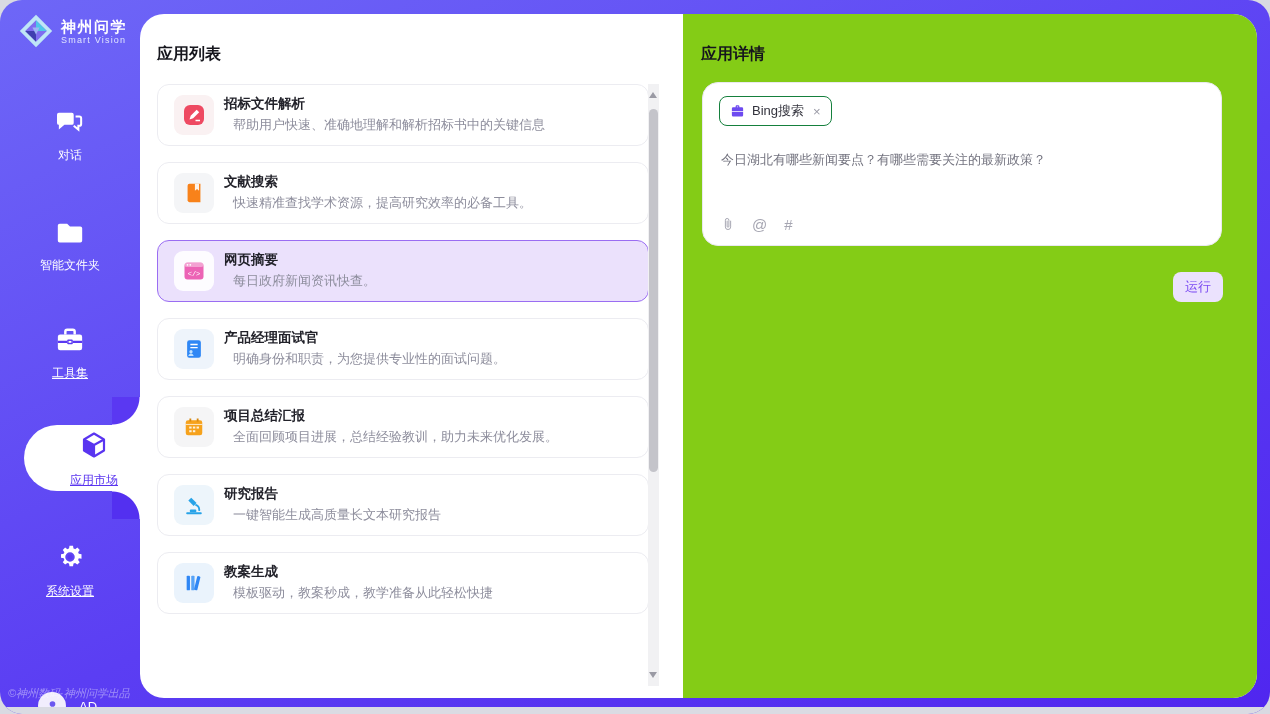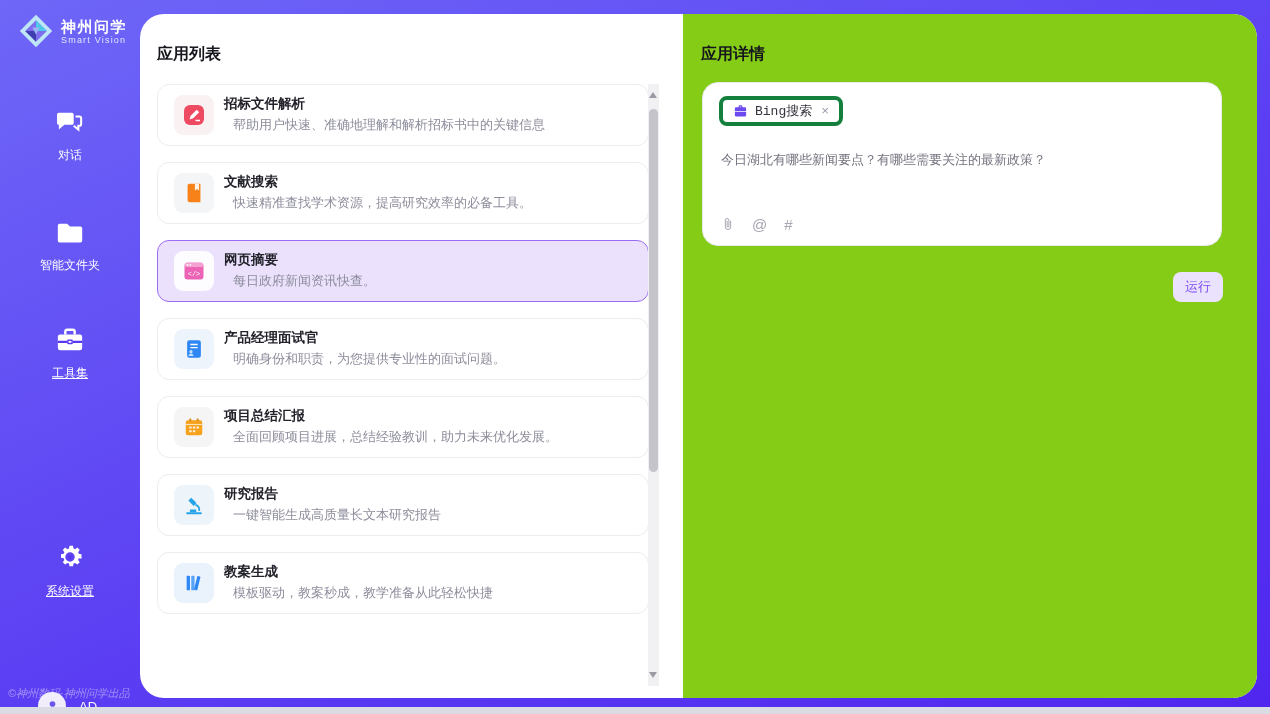--- a/index.html
+++ b/index.html
@@ -1,18 +1,18 @@
 <!DOCTYPE html>
 <html><head>
 <meta charset="utf-8">
 <style>
   html,body{margin:0;padding:0;background:#d9dae2;}
   .app{position:relative;width:1270px;height:714px;overflow:hidden;
        font-family:"Liberation Sans",sans-serif;
-       background:linear-gradient(155deg,#6e67f7 0%,#5b3ef3 55%,#5026ef 100%);}
+       background:linear-gradient(155deg,#6e67f7 0%,#5b3ef3 55%,#5026ef 100%);border-radius:22px;}
   .bottom-strip{position:absolute;left:0;right:0;bottom:0;height:7px;background:#dadbe3;}
 
   
   .main{position:absolute;left:140px;top:14px;width:1117px;height:684px;background:#fff;border-radius:24px;}
   .list-panel{position:absolute;left:0;top:0;width:543px;height:684px;border-radius:24px 0 0 24px;overflow:hidden;}
   .detail-panel{position:absolute;left:543px;top:0;width:574px;height:684px;background:#84cc16;border-radius:0 24px 24px 0;}
   .panel-title{position:absolute;left:17px;top:30px;font-size:16px;font-weight:bold;color:#16161d;}
   .detail-panel .panel-title{left:18px;}
 
   
@@ -30,21 +30,21 @@
   
   .scrollbar{position:absolute;left:508px;top:70px;width:11px;height:602px;background:#f1f1f3;}
   .sb-up,.sb-down{position:absolute;left:1px;width:0;height:0;border-left:4.5px solid transparent;border-right:4.5px solid transparent;}
   .sb-up{top:8px;border-bottom:6px solid #9a9aa4;}
   .sb-down{bottom:8px;border-top:6px solid #9a9aa4;}
   .sb-thumb{position:absolute;left:1px;top:25px;width:9px;height:363px;background:#c4c4ca;border-radius:5px;}
 
   
   .detail-card{position:absolute;left:19px;top:68px;width:520px;height:164px;background:#fff;border:1px solid #e9e9ef;border-radius:16px;box-sizing:border-box;}
   .tool-tag{position:absolute;left:16px;top:13px;height:30px;display:inline-flex;align-items:center;gap:7px;
-            padding:0 10px;border:4px solid #15803d;border-radius:8px;background:#fff;font-size:13px;color:#33333d;box-sizing:border-box;font-family:Liberation Mono, monospace;}
+            padding:0 10px;border:1px solid #15803d;border-radius:8px;background:#fff;font-size:13px;color:#33333d;box-sizing:border-box;}
   .tag-close{color:#9a9aa6;font-size:13px;margin-left:2px;cursor:pointer;}
   .query{position:absolute;left:18px;top:68px;font-size:13px;color:#73737f;width:480px;}
   .composer-icons{position:absolute;left:18px;top:132px;display:flex;gap:17px;align-items:center;color:#a6a6b2;font-size:15px;}
   .run-btn{position:absolute;right:34px;top:258px;min-width:50px;height:30px;background:#ebe2fd;color:#7b4bf2;
            font-size:13px;border-radius:8px;display:flex;align-items:center;justify-content:center;cursor:pointer;}
 
   
   .sidebar{position:absolute;left:0;top:0;width:140px;height:714px;}
   .logo{position:absolute;left:18px;top:13px;display:flex;align-items:center;gap:7px;}
   .logo-cn{font-size:15px;font-weight:bold;color:#fff;letter-spacing:1.5px;line-height:17px;}
@@ -106,20 +106,30 @@
       <svg width="30" height="28" viewBox="0 0 32 30">
         <path d="M11 9V6a2 2 0 0 1 2-2h6a2 2 0 0 1 2 2v3" fill="none" stroke="#fff" stroke-width="2.6"></path>
         <rect x="3" y="9" width="26" height="17" rx="2.5" fill="#fff"></rect>
         <path d="M3 17h10m6 0h10" stroke="#5a38f2" stroke-width="2.2"></path>
         <rect x="13" y="14.5" width="6" height="5" rx="1" fill="#5a38f2"></rect>
         <rect x="14.5" y="16" width="3" height="2" fill="#fff"></rect>
       </svg>
       <span class="nav-label">工具集</span>
     </div>
 
+    <div class="bubble">
+      <div class="bubble-inner">
+        <svg width="32" height="32" viewBox="0 0 32 32">
+          <path d="M6 10.5l10 5.5v11.5l-10-5.5z" fill="#5a35f0"></path>
+          <path d="M16 4.5l10 6v11l-10 6-10-6v-11z" fill="none" stroke="#5a35f0" stroke-width="2.2" stroke-linejoin="round"></path>
+          <path d="M6 10.5l10 5.5 10-5.5M16 16v11.5" fill="none" stroke="#5a35f0" stroke-width="2.2" stroke-linejoin="round"></path>
+        </svg>
+        <span class="nav-label">应用市场</span>
+      </div>
+    </div>
 
     <div class="nav-item nav-settings u">
       <svg width="30" height="30" viewBox="0 0 24 24">
         <path fill="#fff" d="M12 8.2a3.8 3.8 0 1 0 0 7.6 3.8 3.8 0 0 0 0-7.6zm9.2 5.2l-2.2-.4c-.1.5-.3.9-.5 1.3l1.3 1.8-1.9 1.9-1.8-1.3c-.4.2-.8.4-1.3.5l-.4 2.2h-2.8l-.4-2.2c-.5-.1-.9-.3-1.3-.5l-1.8 1.3-1.9-1.9 1.3-1.8c-.2-.4-.4-.8-.5-1.3l-2.2-.4v-2.8l2.2-.4c.1-.5.3-.9.5-1.3L6.2 6.3l1.9-1.9 1.8 1.3c.4-.2.8-.4 1.3-.5l.4-2.2h2.8l.4 2.2c.5.1.9.3 1.3.5l1.8-1.3 1.9 1.9-1.3 1.8c.2.4.4.8.5 1.3l2.2.4v2.6z"></path>
         <circle cx="12" cy="12" r="2" fill="#5a38f2"></circle>
       </svg>
       <span class="nav-label">系统设置</span>
     </div>
 
     <div class="user">

